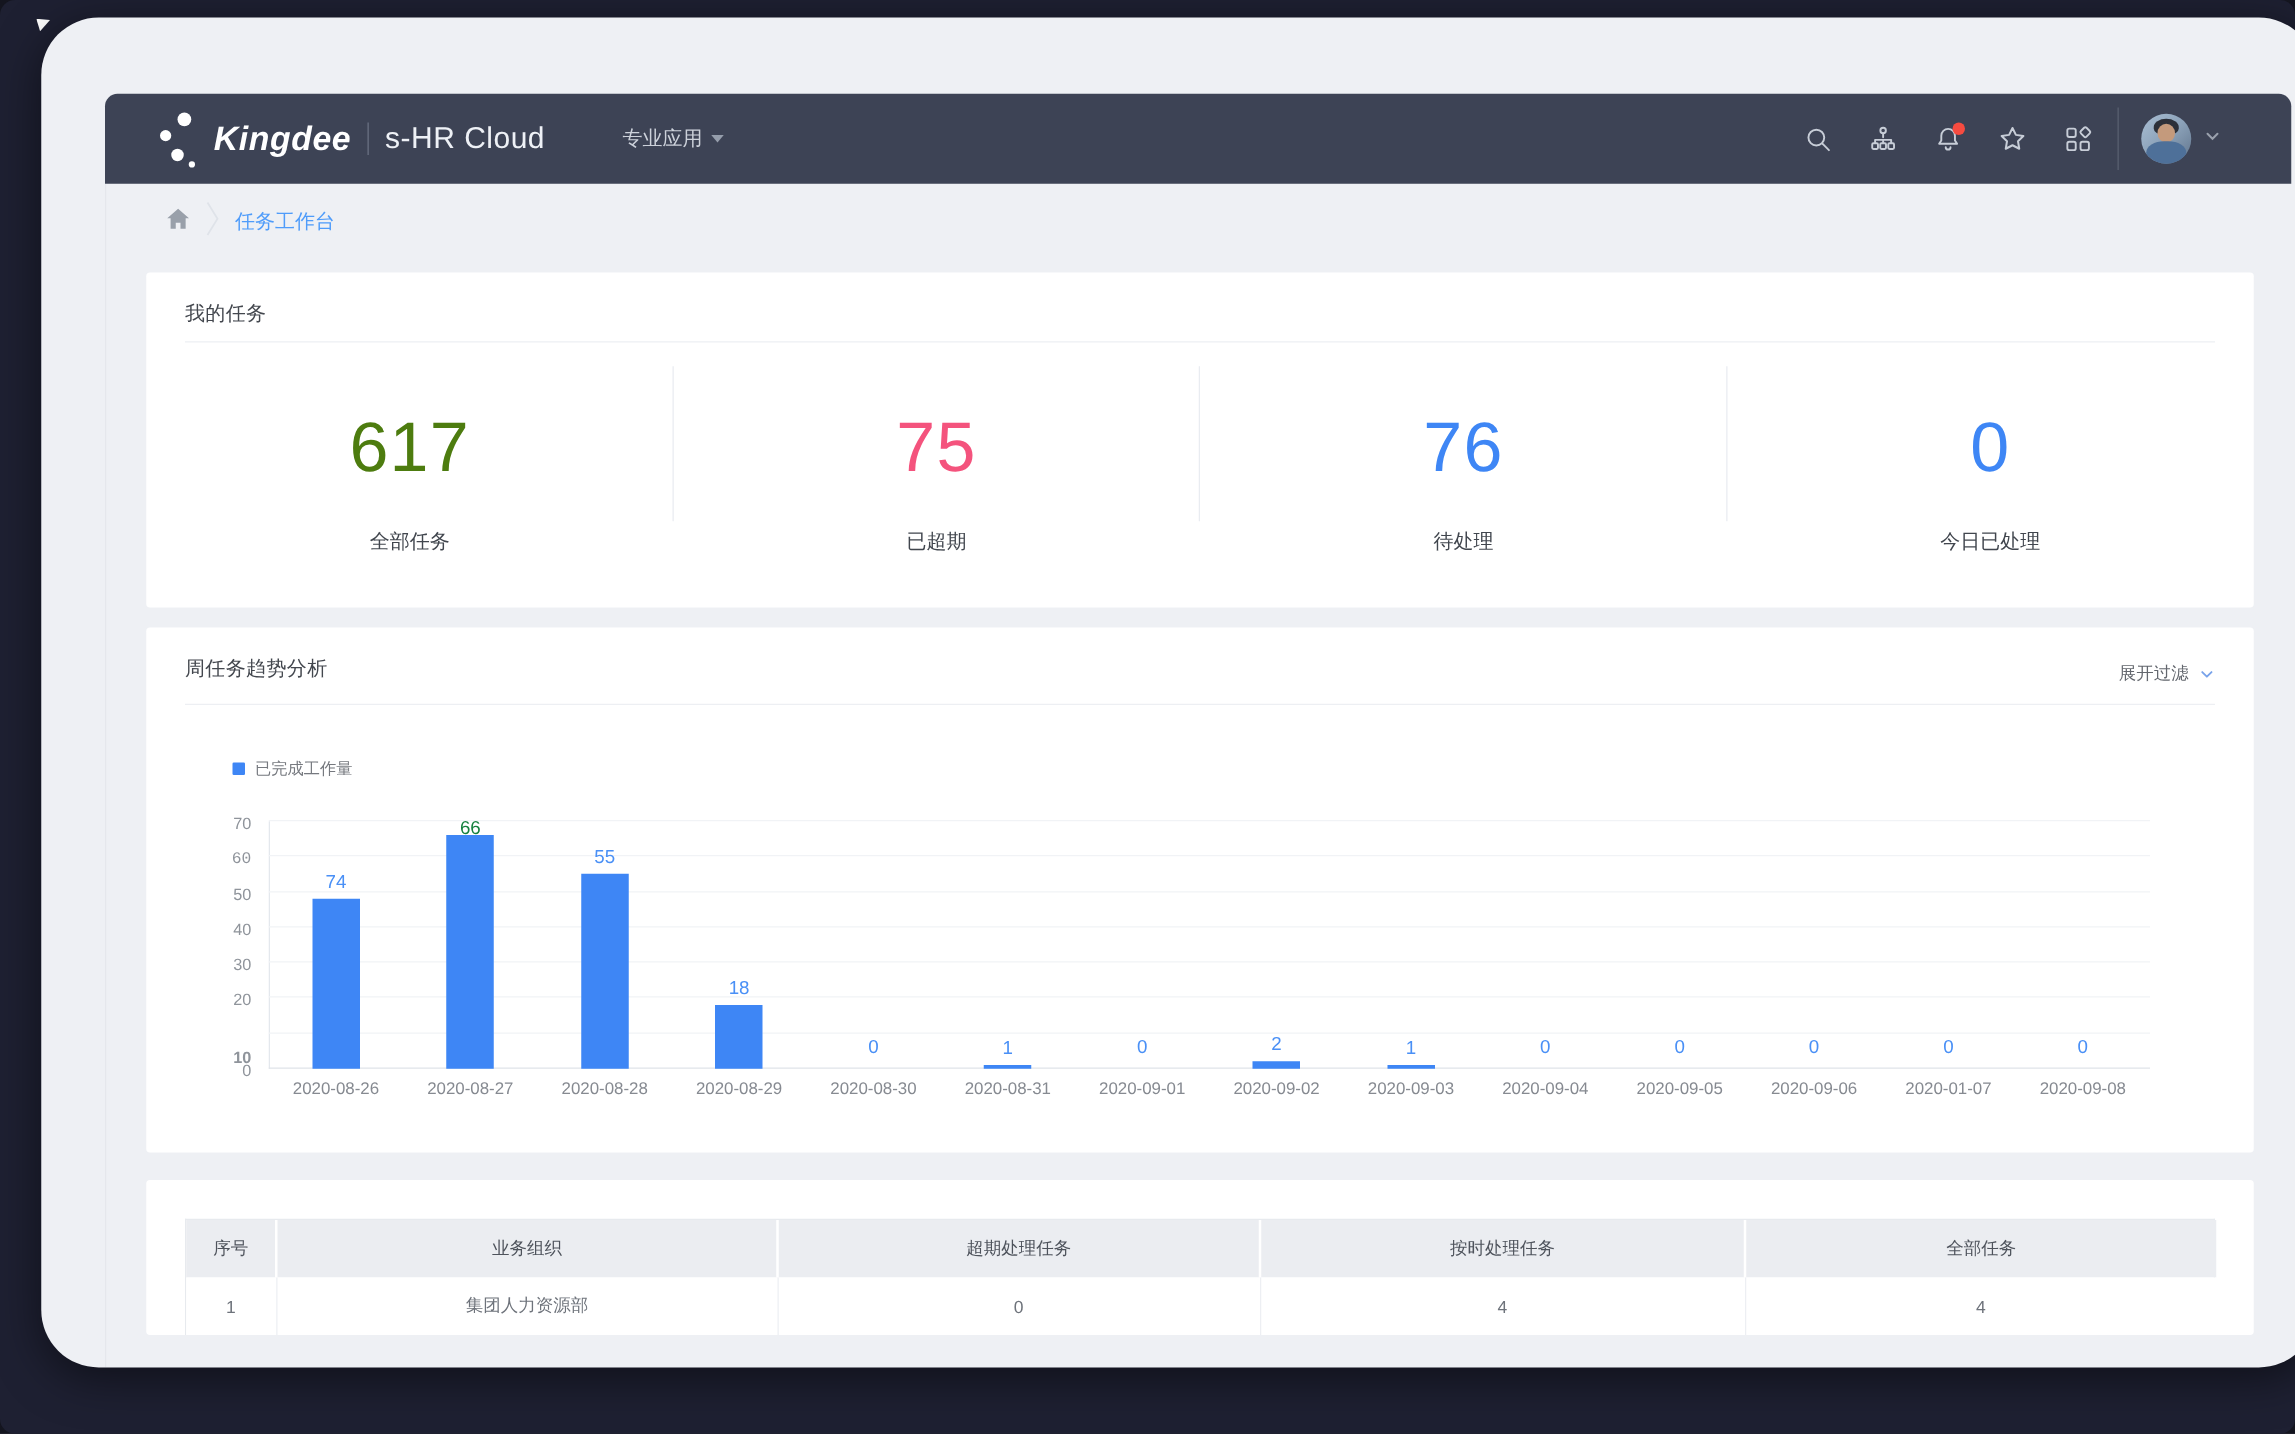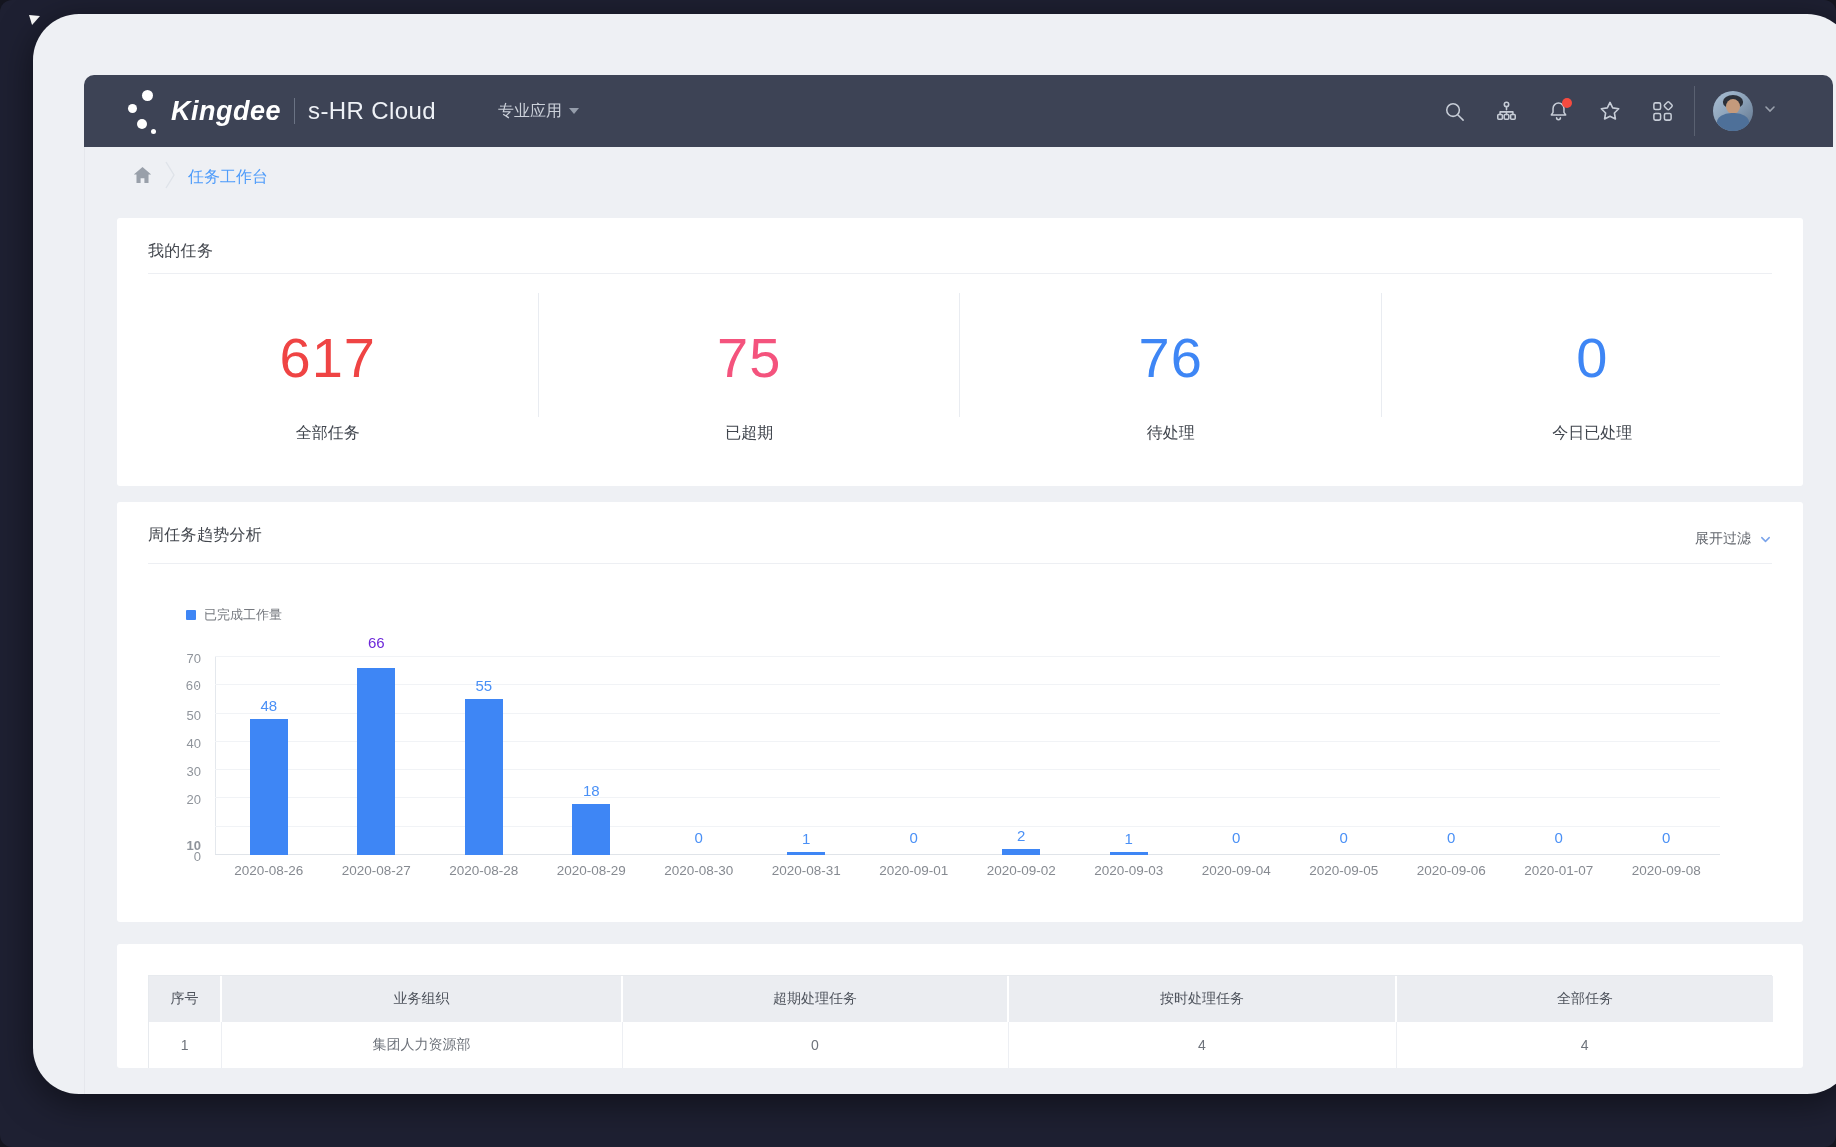--- a/index.html
+++ b/index.html
@@ -175,21 +175,21 @@
           </svg>
       </span>
       <span class="crumb-cur">任务工作台</span>
     </div>
 
     <div class="card card-stats">
       <div class="card-title">我的任务</div>
       <div class="card-divider" style="top:55px"></div>
       <div class="stats-row">
         <div class="stat">
-          <div class="stat-value" style="color: #ef4444;">617</div>
+          <div class="stat-value" style="color: #4d7c0f;">617</div>
           <div class="stat-label">全部任务</div>
         </div>
         <div class="stat">
           <div class="stat-value" style="color: rgb(244, 83, 125);">75</div>
           <div class="stat-label">已超期</div>
         </div>
         <div class="stat">
           <div class="stat-value" style="color: rgb(62, 134, 245);">76</div>
           <div class="stat-label">待处理</div>
         </div>
@@ -227,26 +227,26 @@
           <div class="ytick" style="bottom: 104.143px;">40</div>
           <div class="gridline" style="bottom: 141.429px;"></div>
           <div class="ytick" style="bottom: 132.429px;">50</div>
           <div class="gridline" style="bottom: 169.714px;"></div>
           <div class="ytick" style="bottom: 160.714px; font-family: Liberation Mono, monospace;">60</div>
           <div class="gridline" style="bottom: 198px;"></div>
           <div class="ytick" style="bottom: 189px; text-align: right;">70</div>
           <div class="cols">
             <div class="col">
               <div class="bar" style="height: 136px; background: rgb(62, 134, 245);"></div>
-              <div class="vlabel" style="bottom: 141px; color: rgb(74, 144, 246);">48</div>
+              <div class="vlabel" style="bottom: 141px; color: rgb(74, 144, 246);">74</div>
               <div class="xtick">2020-08-26</div>
             </div>
             <div class="col">
               <div class="bar" style="height: 187px; background: rgb(62, 134, 245);"></div>
-              <div class="vlabel" style="bottom: 204px; color: #6d28d9; margin-top: 32px;">66</div>
+              <div class="vlabel" style="bottom: 184px; color: #15803d; margin-top: 32px;">66</div>
               <div class="xtick">2020-08-27</div>
             </div>
             <div class="col">
               <div class="bar" style="height: 156px; background: rgb(62, 134, 245);"></div>
               <div class="vlabel" style="bottom: 161px; color: rgb(74, 144, 246);">55</div>
               <div class="xtick">2020-08-28</div>
             </div>
             <div class="col">
               <div class="bar" style="height: 51px; background: rgb(62, 134, 245);"></div>
               <div class="vlabel" style="bottom: 56px; color: rgb(74, 144, 246);">18</div>

